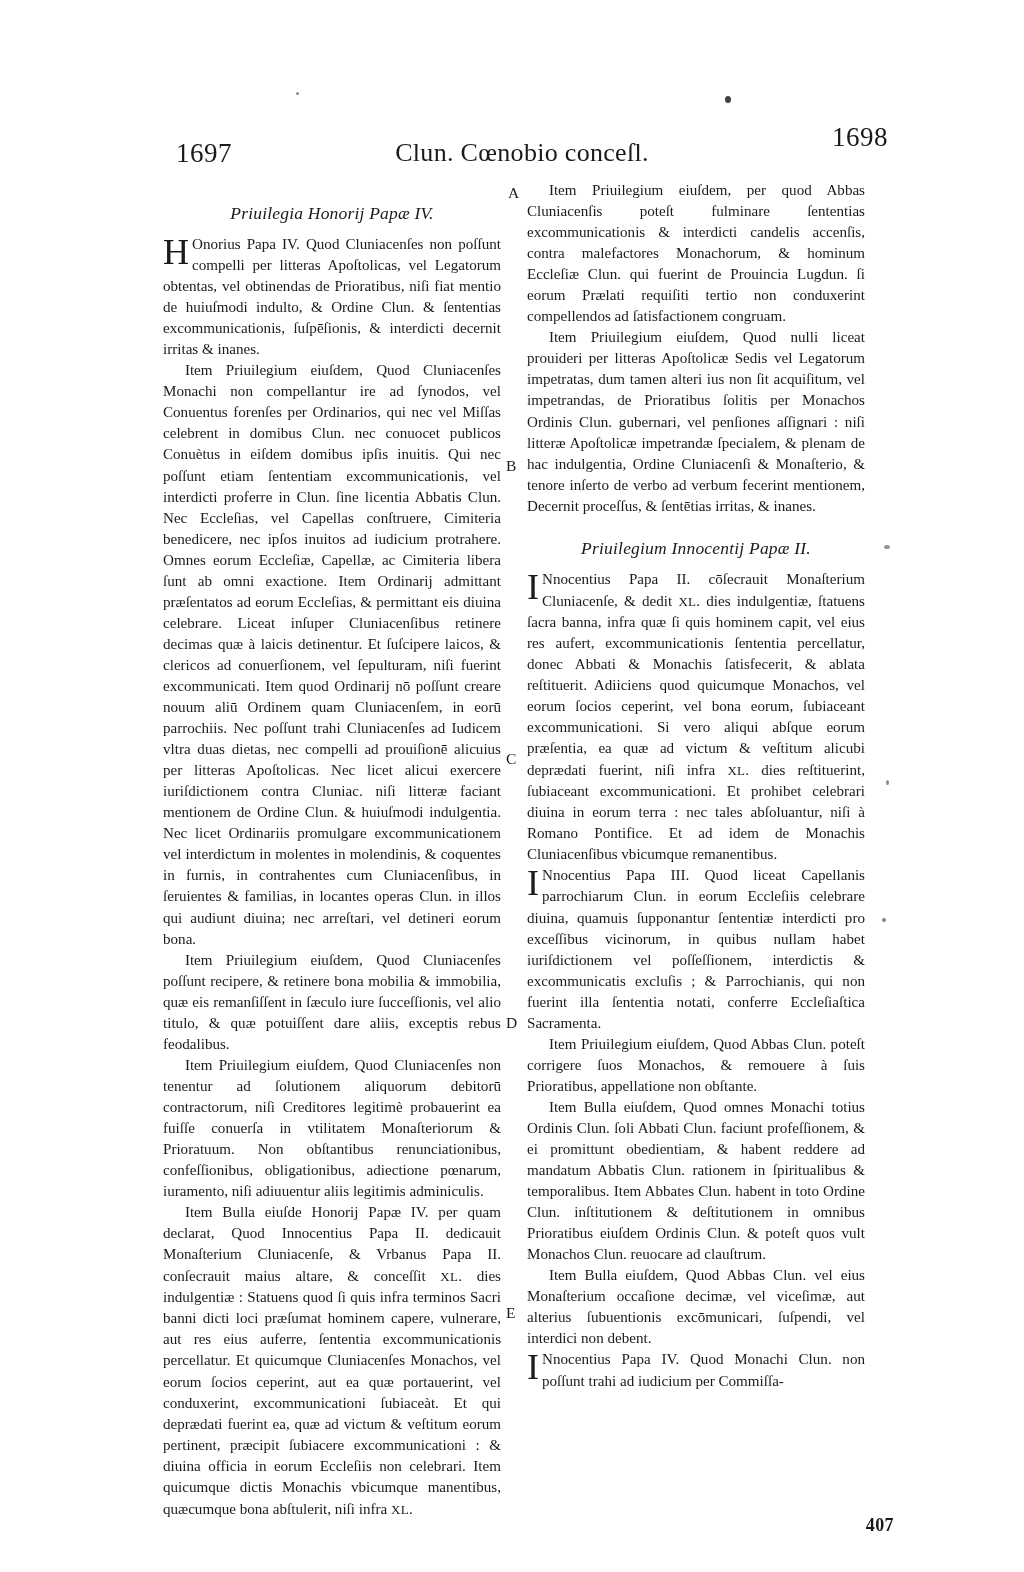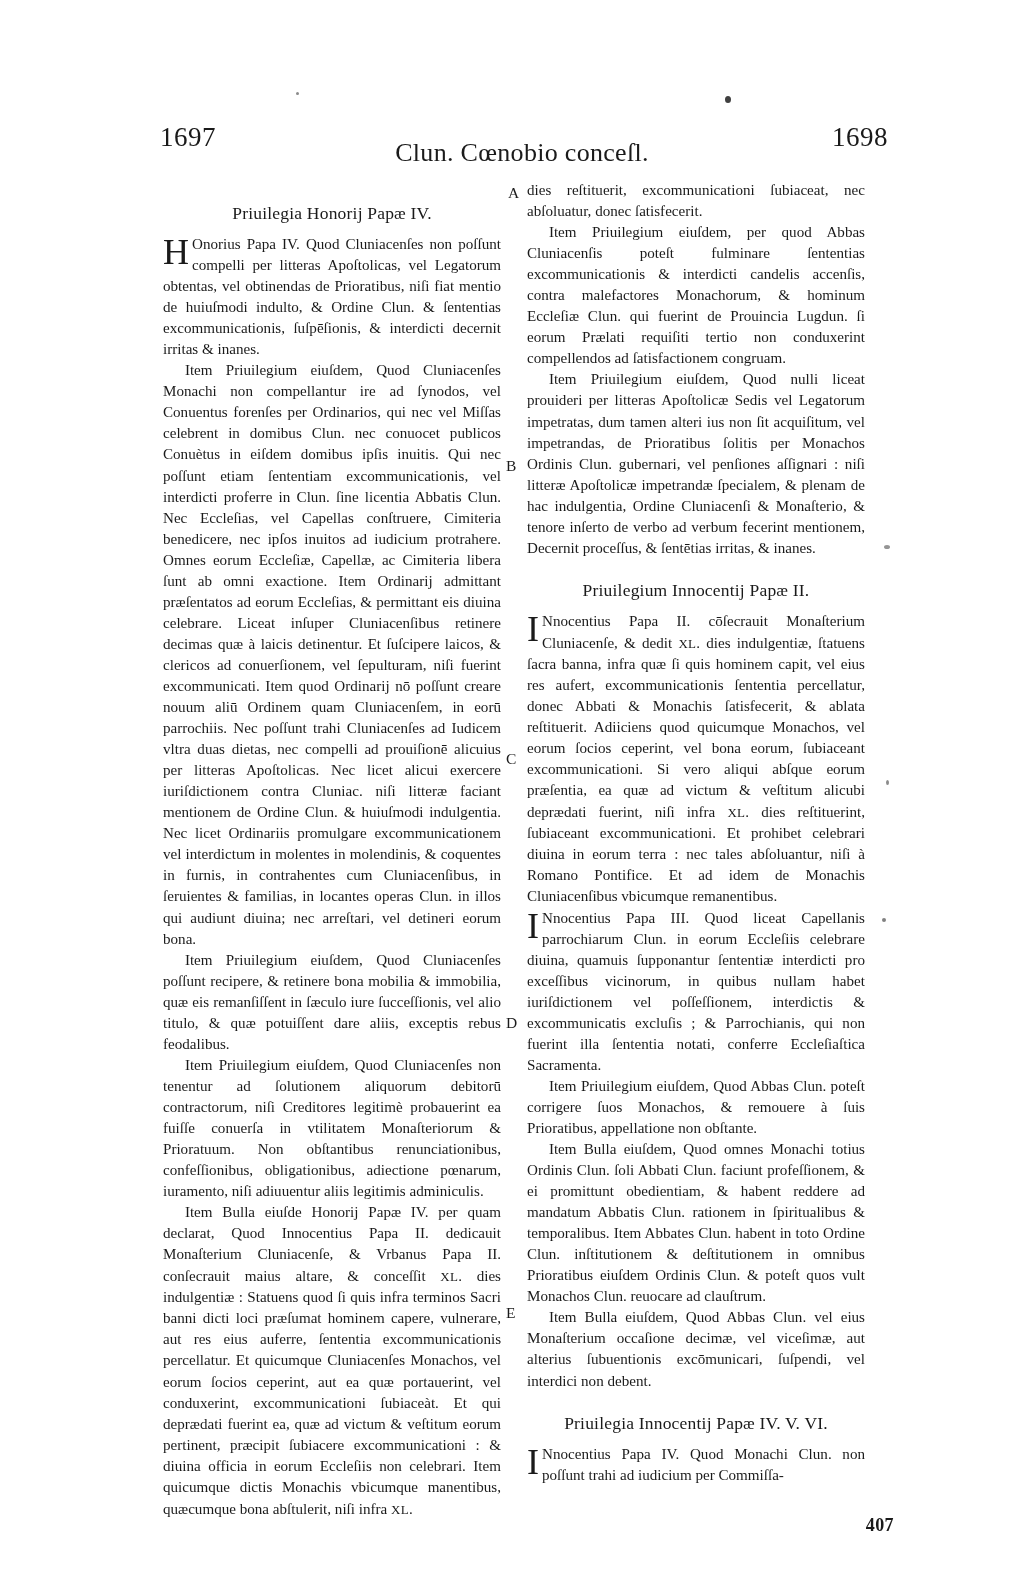--- a/index.html
+++ b/index.html
@@ -35,21 +35,21 @@
     top: 122px;
     width: 740px;
     height: 42px;
   }
   .folio {
     position: absolute;
     top: 0;
     font-size: 27px;
     letter-spacing: .5px;
   }
-  #folio-left  { left: 8px; }
+  #folio-left  { left: 24px; margin-top: 16px; }
   #folio-right { right: 4px; text-align: center; }
   #head-title {
     position: absolute;
     left: 0;
     right: 0;
     top: 16px;
     text-align: center;
     font-size: 26px;
     letter-spacing: .3px;
   }
@@ -71,20 +71,21 @@
     line-height: 21.05px;
     text-align: justify;
     text-justify: inter-word;
     -webkit-hyphens: none;
     hyphens: none;
   }
   #column-left  { left: 163px; top: 22px; }
   #column-right { left: 527px; }
 
   .section-head {
+    font-style: italic;
     text-align: center;
     font-size: 17.5px;
     line-height: 22px;
     margin: 0 0 6px 0;
     letter-spacing: .2px;
   }
   .head-gap-top { margin-top: 20px; }
   .head-gap-bottom { margin-bottom: 10px; }
 
   p.para {
@@ -170,40 +171,38 @@
     <p class="para">Item Priuilegium eiuſdem, Quod Cluniacenſes poſſunt recipere, &amp; retinere bona mobilia &amp; immobilia, quæ eis remanſiſſent in ſæculo iure ſucceſſionis, vel alio titulo, &amp; quæ potuiſſent dare aliis, exceptis rebus feodalibus.</p>
 
     <p class="para">Item Priuilegium eiuſdem, Quod Cluniacenſes non tenentur ad ſolutionem aliquorum debitorū contractorum, niſi Creditores legitimè probauerint ea fuiſſe conuerſa in vtilitatem Monaſteriorum &amp; Prioratuum. Non obſtantibus renunciationibus, confeſſionibus, obligationibus, adiectione pœnarum, iuramento, niſi adiuuentur aliis legitimis adminiculis.</p>
 
     <p class="para"><span>Item Bulla eiuſde Honorij Papæ IV. per quam declarat, Quod Innocentius Papa II. dedicauit Monaſterium Cluniacenſe, &amp; Vrbanus Papa II. conſecrauit maius altare, &amp; conceſſit </span><span class="smallcaps">xl</span><span>. dies indulgentiæ : Statuens quod ſi quis infra terminos Sacri banni dicti loci præſumat hominem capere, vulnerare, aut res eius auferre, ſententia excommunicationis percellatur. Et quicumque Cluniacenſes Monachos, vel eorum ſocios ceperint, aut ea quæ portauerint, vel conduxerint, excommunicationi ſubiaceàt. Et qui deprædati fuerint ea, quæ ad victum &amp; veſtitum eorum pertinent, præcipit ſubiacere excommunicationi : &amp; diuina officia in eorum Eccleſiis non celebrari. Item quicumque dictis Monachis vbicumque manentibus, quæcumque bona abſtulerit, niſi infra </span><span class="smallcaps">xl</span><span>.</span></p>
 
   </div>
 
   <div class="column" id="column-right">
 
-    <p class="para noindent">dies reſtituerit, excommunicationi ſubiaceat, nec abſoluatur, donec ſatisfecerit.</p>
 
     <p class="para">Item Priuilegium eiuſdem, per quod Abbas Cluniacenſis poteſt fulminare ſententias excommunicationis &amp; interdicti candelis accenſis, contra malefactores Monachorum, &amp; hominum Eccleſiæ Clun. qui fuerint de Prouincia Lugdun. ſi eorum Prælati requiſiti tertio non conduxerint compellendos ad ſatisfactionem congruam.</p>
 
     <p class="para">Item Priuilegium eiuſdem, Quod nulli liceat prouideri per litteras Apoſtolicæ Sedis vel Legatorum impetratas, dum tamen alteri ius non ſit acquiſitum, vel impetrandas, de Prioratibus ſolitis per Monachos Ordinis Clun. gubernari, vel penſiones aſſignari : niſi litteræ Apoſtolicæ impetrandæ ſpecialem, &amp; plenam de hac indulgentia, Ordine Cluniacenſi &amp; Monaſterio, &amp; tenore inſerto de verbo ad verbum fecerint mentionem, Decernit proceſſus, &amp; ſentētias irritas, &amp; inanes.</p>
 
     <div class="section-head head-gap-top head-gap-bottom">Priuilegium Innocentij Papæ II.</div>
 
     <p class="para dropcap"><span class="initial">I</span><span>Nnocentius Papa II. cōſecrauit Monaſterium Cluniacenſe, &amp; dedit </span><span class="smallcaps">xl</span><span>. dies indulgentiæ, ſtatuens ſacra banna, infra quæ ſi quis hominem capit, vel eius res aufert, excommunicationis ſententia percellatur, donec Abbati &amp; Monachis ſatisfecerit, &amp; ablata reſtituerit. Adiiciens quod quicumque Monachos, vel eorum ſocios ceperint, vel bona eorum, ſubiaceant excommunicationi. Si vero aliqui abſque eorum præſentia, ea quæ ad victum &amp; veſtitum alicubi deprædati fuerint, niſi infra </span><span class="smallcaps">xl</span><span>. dies reſtituerint, ſubiaceant excommunicationi. Et prohibet celebrari diuina in eorum terra : nec tales abſoluantur, niſi à Romano Pontifice. Et ad idem de Monachis Cluniacenſibus vbicumque remanentibus.</span></p>
 
 
     <p class="para dropcap"><span class="initial">I</span><span>Nnocentius Papa III. Quod liceat Capellanis parrochiarum Clun. in eorum Eccleſiis celebrare diuina, quamuis ſupponantur ſententiæ interdicti pro exceſſibus vicinorum, in quibus nullam habet iuriſdictionem vel poſſeſſionem, interdictis &amp; excommunicatis excluſis ; &amp; Parrochianis, qui non fuerint illa ſententia notati, conferre Eccleſiaſtica Sacramenta.</span></p>
 
     <p class="para">Item Priuilegium eiuſdem, Quod Abbas Clun. poteſt corrigere ſuos Monachos, &amp; remouere à ſuis Prioratibus, appellatione non obſtante.</p>
 
     <p class="para">Item Bulla eiuſdem, Quod omnes Monachi totius Ordinis Clun. ſoli Abbati Clun. faciunt profeſſionem, &amp; ei promittunt obedientiam, &amp; habent reddere ad mandatum Abbatis Clun. rationem in ſpiritualibus &amp; temporalibus. Item Abbates Clun. habent in toto Ordine Clun. inſtitutionem &amp; deſtitutionem in omnibus Prioratibus eiuſdem Ordinis Clun. &amp; poteſt quos vult Monachos Clun. reuocare ad clauſtrum.</p>
 
     <p class="para">Item Bulla eiuſdem, Quod Abbas Clun. vel eius Monaſterium occaſione decimæ, vel viceſimæ, aut alterius ſubuentionis excōmunicari, ſuſpendi, vel interdici non debent.</p>
 
-    <div class="section-head head-gap-top head-gap-bottom">Priuilegia Innocentij Papæ IV. V. VI.</div>
 
     <p class="para dropcap"><span class="initial">I</span><span>Nnocentius Papa IV. Quod Monachi Clun. non poſſunt trahi ad iudicium per Commiſſa-</span></p>
 
   </div>
 
 </div>
 
 <div id="page-number">407</div>
 
 </body></html>

